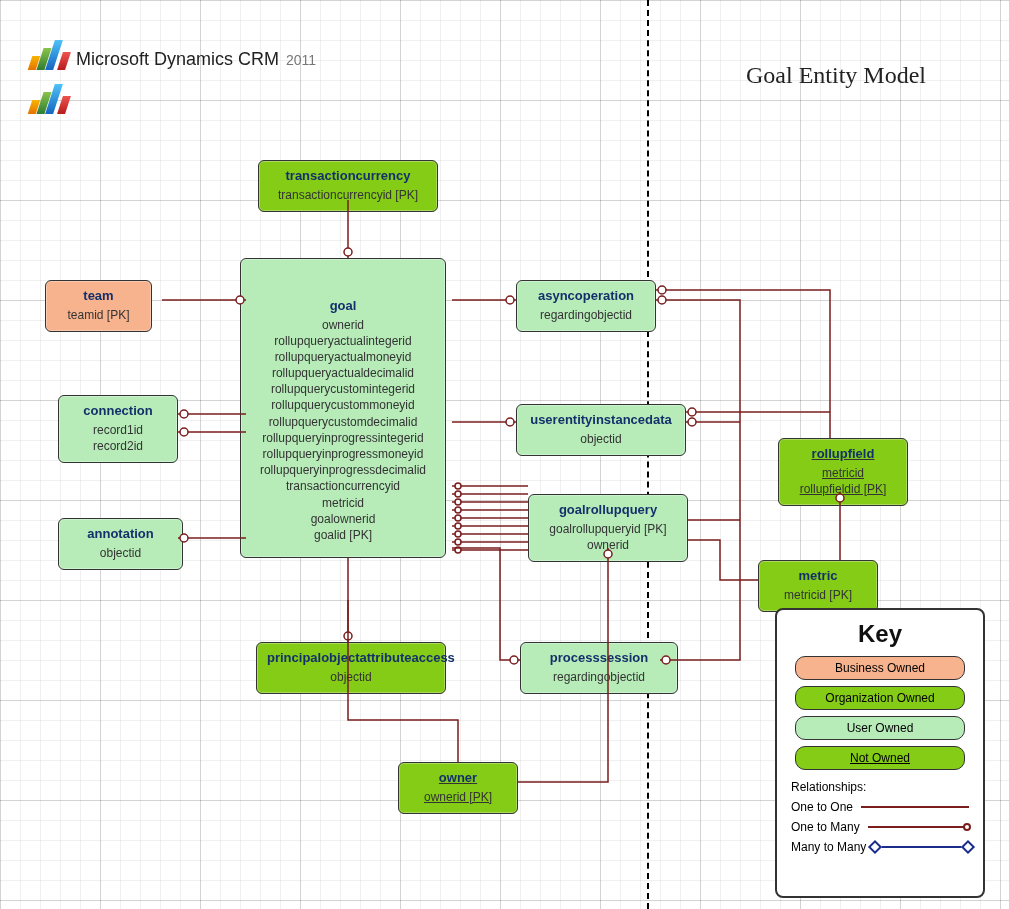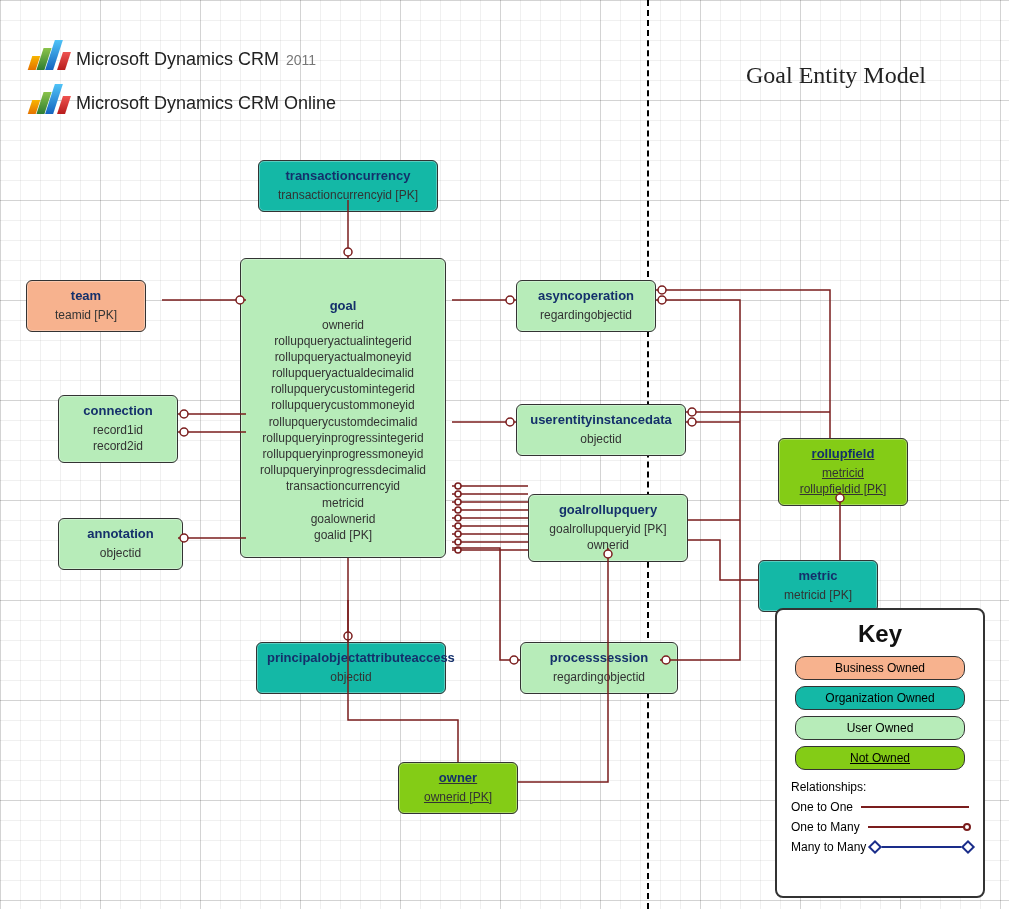--- a/index.html
+++ b/index.html
@@ -52,21 +52,21 @@
     padding:6px 10px 8px 10px;
     text-align:center;
     font-size:12px;
     color:#333;
     line-height:1.35;
     box-shadow: inset 0 0 0 1px rgba(255,255,255,0.3);
   }
   .entity .name { font-weight:bold; color:#14306b; font-size:13px; }
   .entity .attrs { margin-top:2px; white-space:pre-line; }
   .c-business { background:#f7b28e; }
-  .c-org      { background:#14b8a6; }
+  .c-org      { background:#84cc16; }
   .c-user     { background:#b7ecb9; }
   .c-none     { background:#84cc16;text-decoration:underline; }
   
   .key {
     position:absolute; left:775px; top:608px; width:210px; height:290px;
     border:2px solid #333; border-radius:8px; background:#fff;
     padding:10px 12px 12px 12px;
   }
   .key h3 { text-align:center; font-size:24px; font-weight:bold; color:#111; margin-bottom:8px;}
   .key .swatch {
@@ -113,25 +113,24 @@
       <span class="logo-sub">2011</span>
     </div>
   </div>
   <div class="logo-row" style="margin-top:4px">
     <div class="logo-bars">
       <span></span>
         <span></span>
         <span></span>
         <span></span>
     </div>
-    <div class="logo-text">Microsoft Dynamics CRM Online</div>
-  </div>
-</div>
-
-<div class="entity c-business" style="left:26px; top:280px; width:120px">
+  </div>
+</div>
+
+<div class="entity c-business" style="left:45px; top:280px; width:107px">
   <div class="name">team</div>
   <div class="attrs">teamid  [PK]</div>
 </div>
 
 <div class="entity c-user" style="left:58px; top:395px; width:120px">
   <div class="name">connection</div>
   <div class="attrs">record1id
 record2id</div>
 </div>
 

